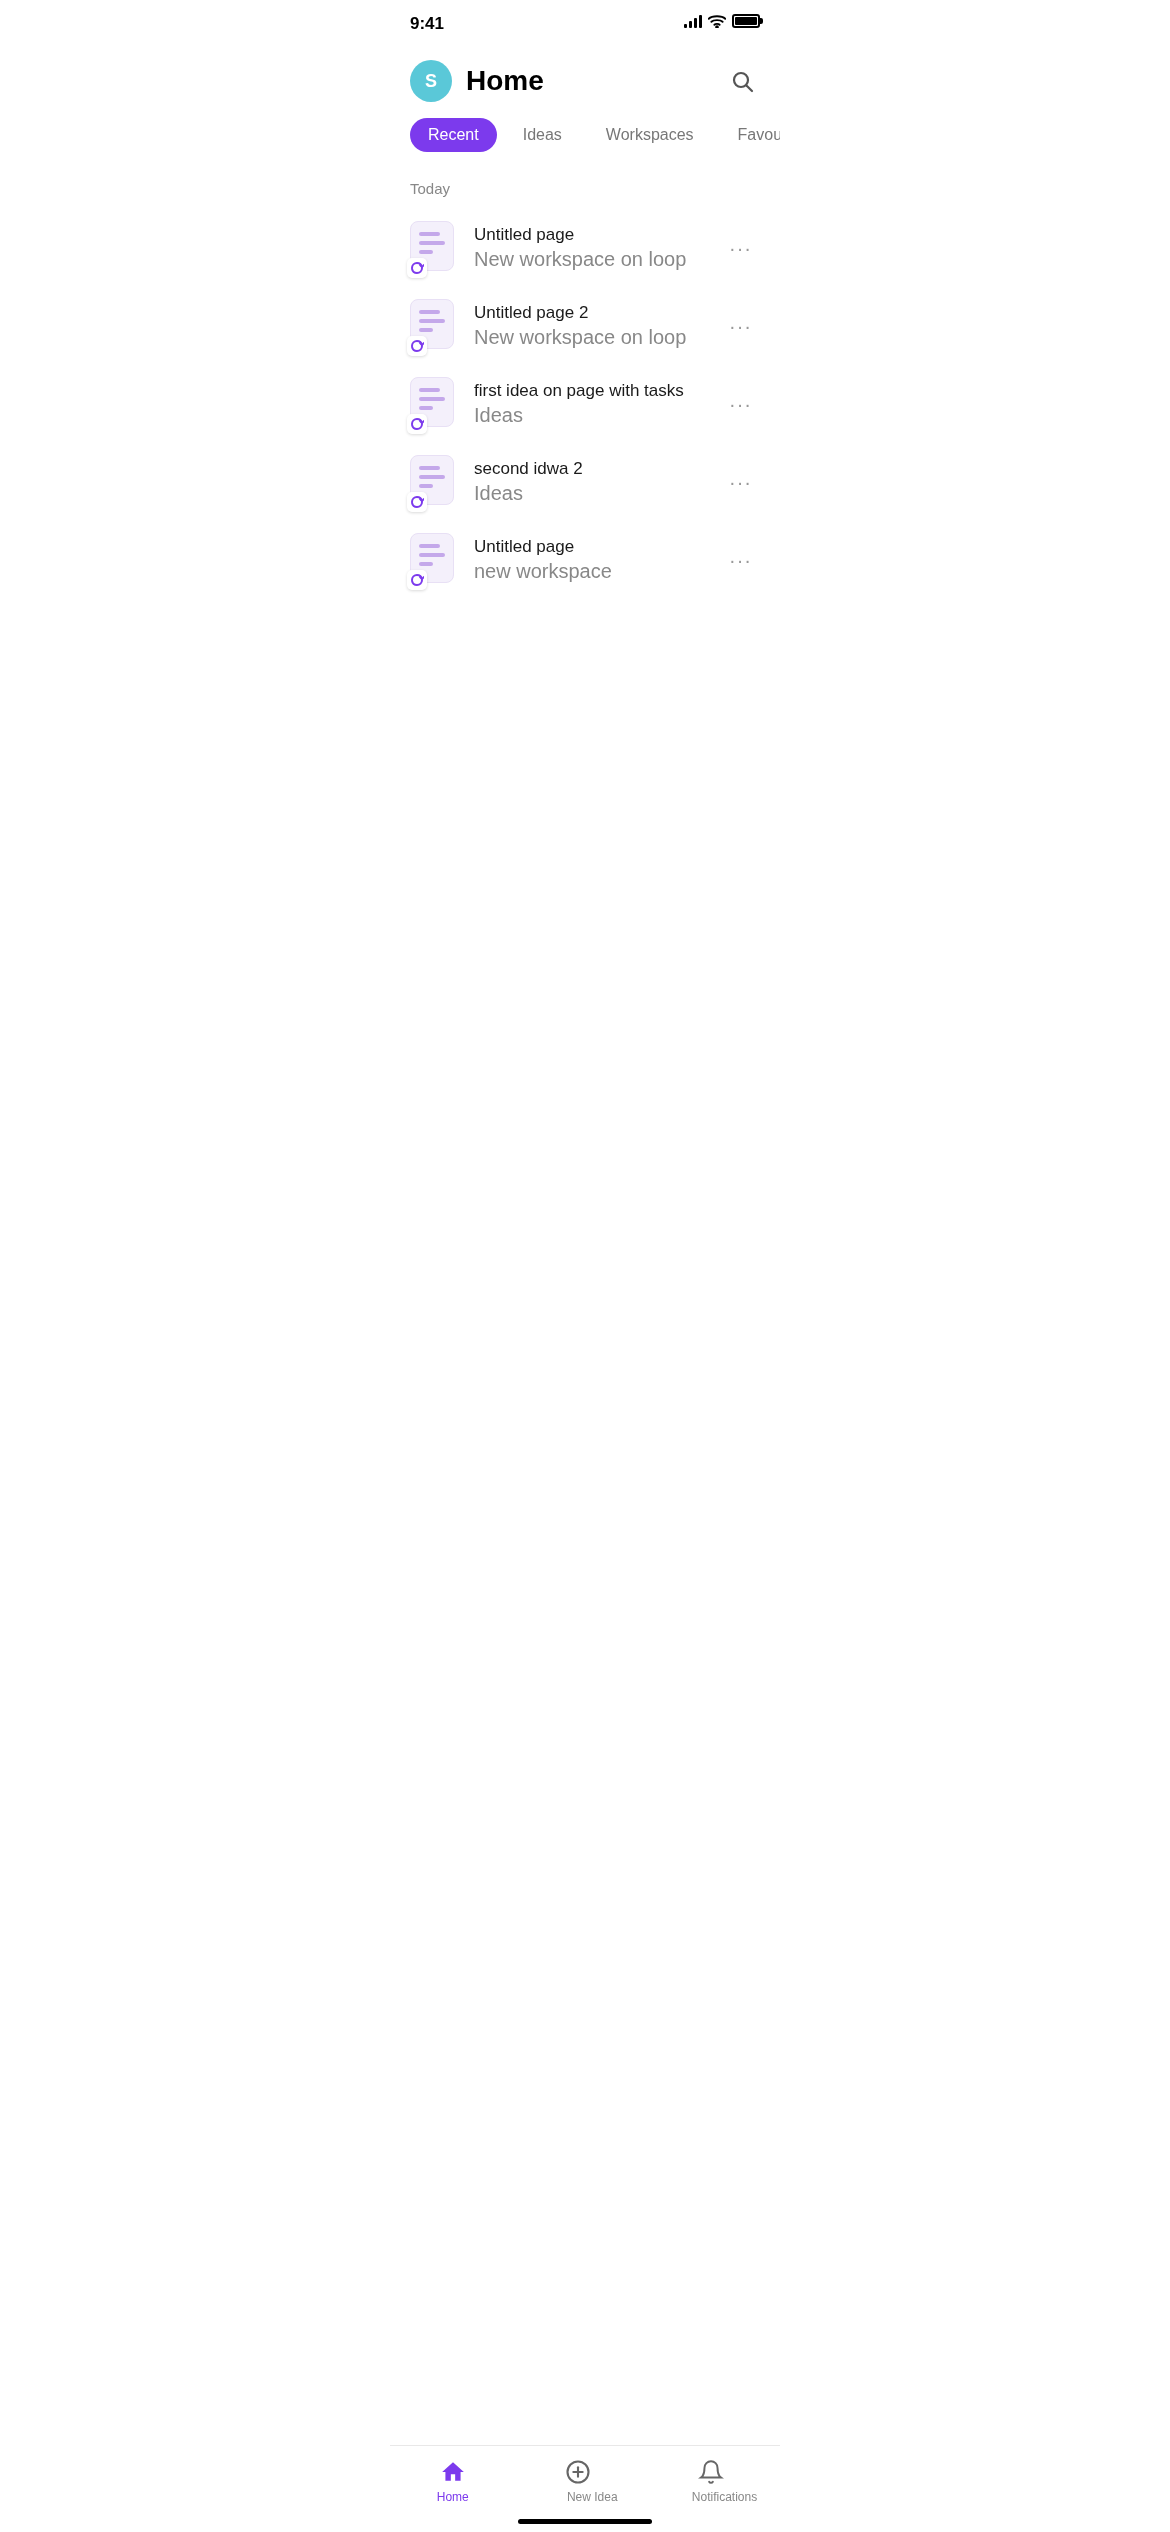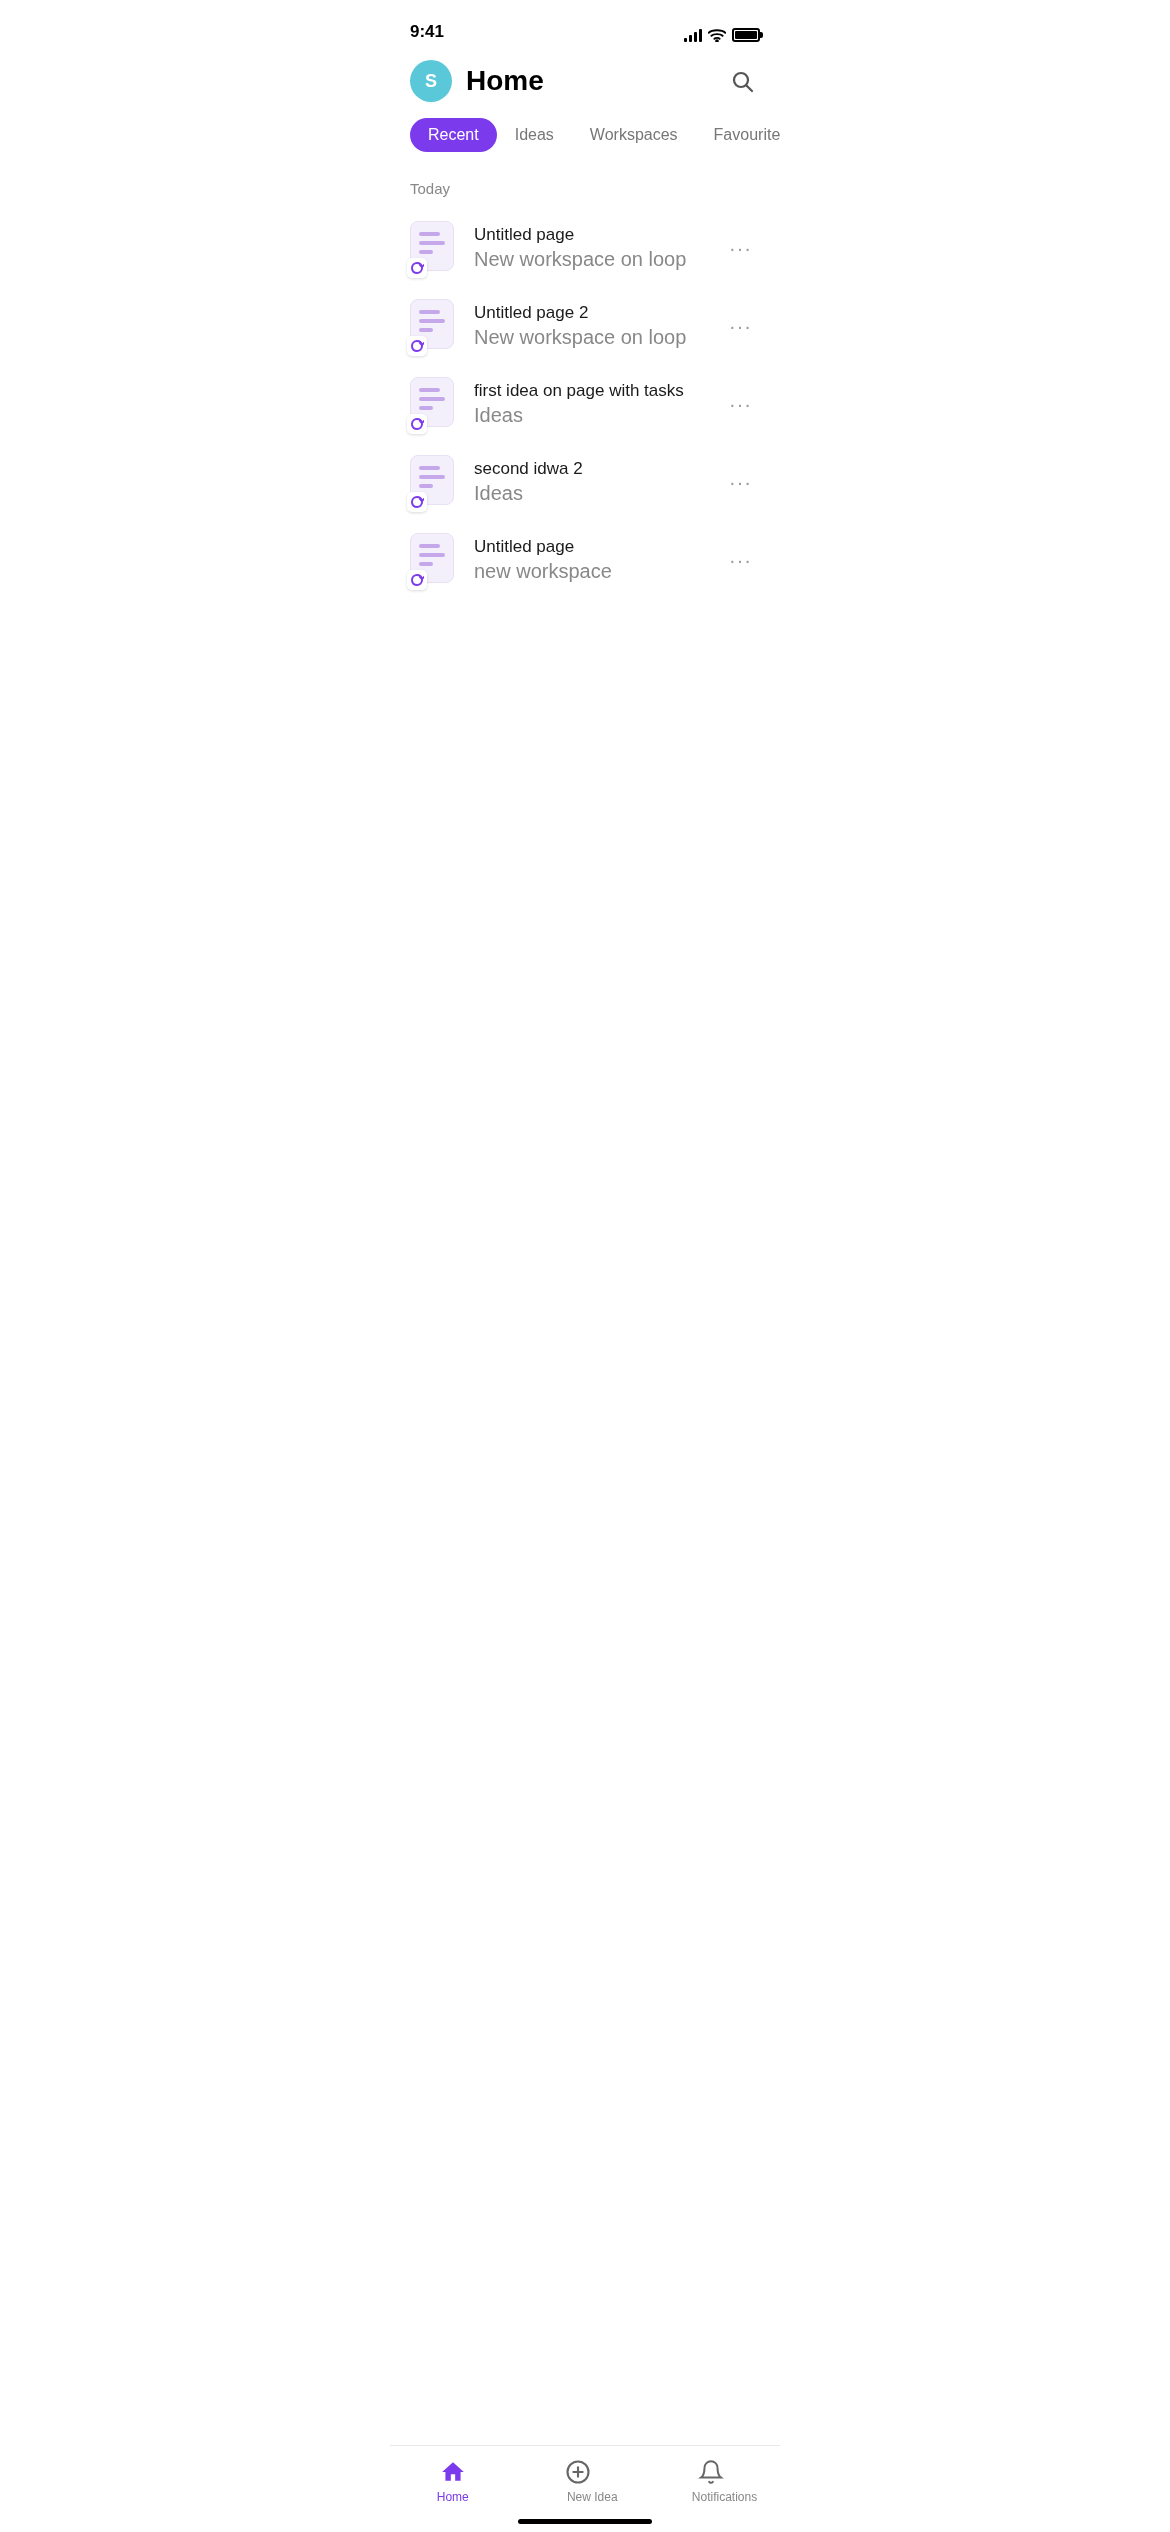--- a/index.html
+++ b/index.html
@@ -15,21 +15,21 @@
       width: 390px;
       min-height: 844px;
       margin: 0 auto;
       position: relative;
       overflow-x: hidden;
     }
 
     .status-bar {
       display: flex;
       justify-content: space-between;
-      align-items: flex-end;
+      align-items: flex-start;
       padding: 14px 20px 8px;
       height: 50px;
     }
 
     .status-time {
       font-size: 17px;
       font-weight: 600;
       color: #000;
     }
 
@@ -133,21 +133,21 @@
       height: 24px;
       stroke: #555;
       fill: none;
       stroke-width: 2.2;
       stroke-linecap: round;
     }
 
     .tabs-container {
       display: flex;
       padding: 0 20px;
-      gap: 0;
+      gap: 8px;
       margin-bottom: 20px;
     }
 
     .tab {
       padding: 8px 18px;
       border-radius: 24px;
       font-size: 16px;
       font-weight: 500;
       cursor: pointer;
       white-space: nowrap;

